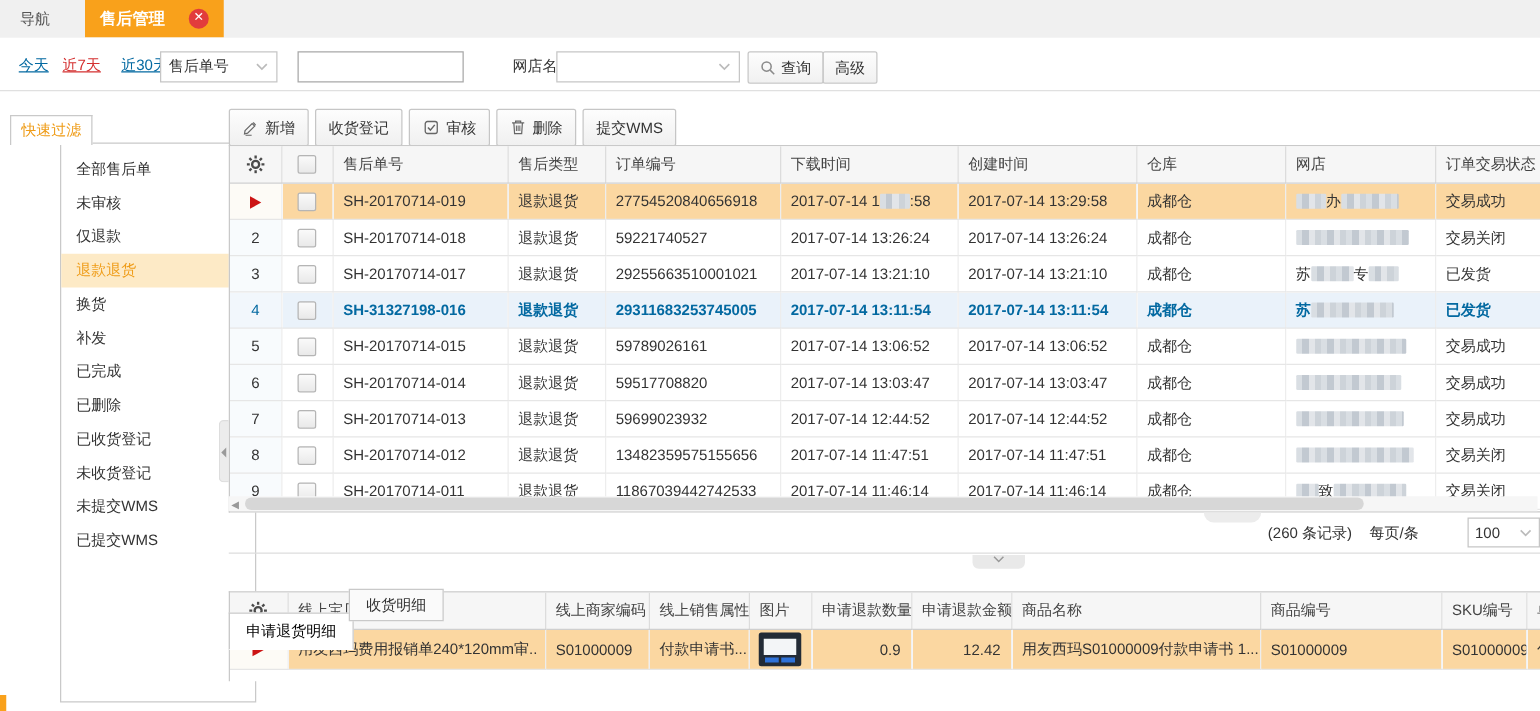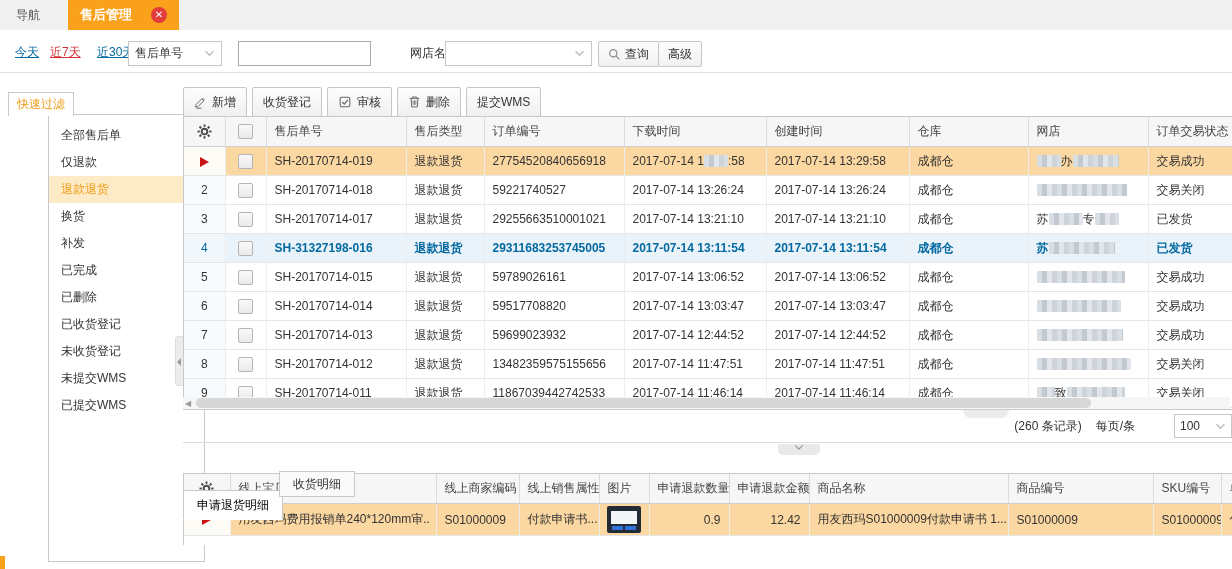--- a/index.html
+++ b/index.html
@@ -119,20 +119,21 @@
   </span>
   <span class="fbtn" style="left:658px">
     <span>高级</span>
   </span>
 </div>
 
 <div class="side-tab">快速过滤</div>
 <div class="side-box">
   <div id="sideList">
       <div class="s-item">全部售后单</div>
+      <div class="s-item">未审核</div>
       <div class="s-item">仅退款</div>
       <div class="s-item active">退款退货</div>
       <div class="s-item">换货</div>
       <div class="s-item">补发</div>
       <div class="s-item">已完成</div>
       <div class="s-item">已删除</div>
       <div class="s-item">已收货登记</div>
       <div class="s-item">未收货登记</div>
       <div class="s-item">未提交WMS</div>
       <div class="s-item">已提交WMS</div>

